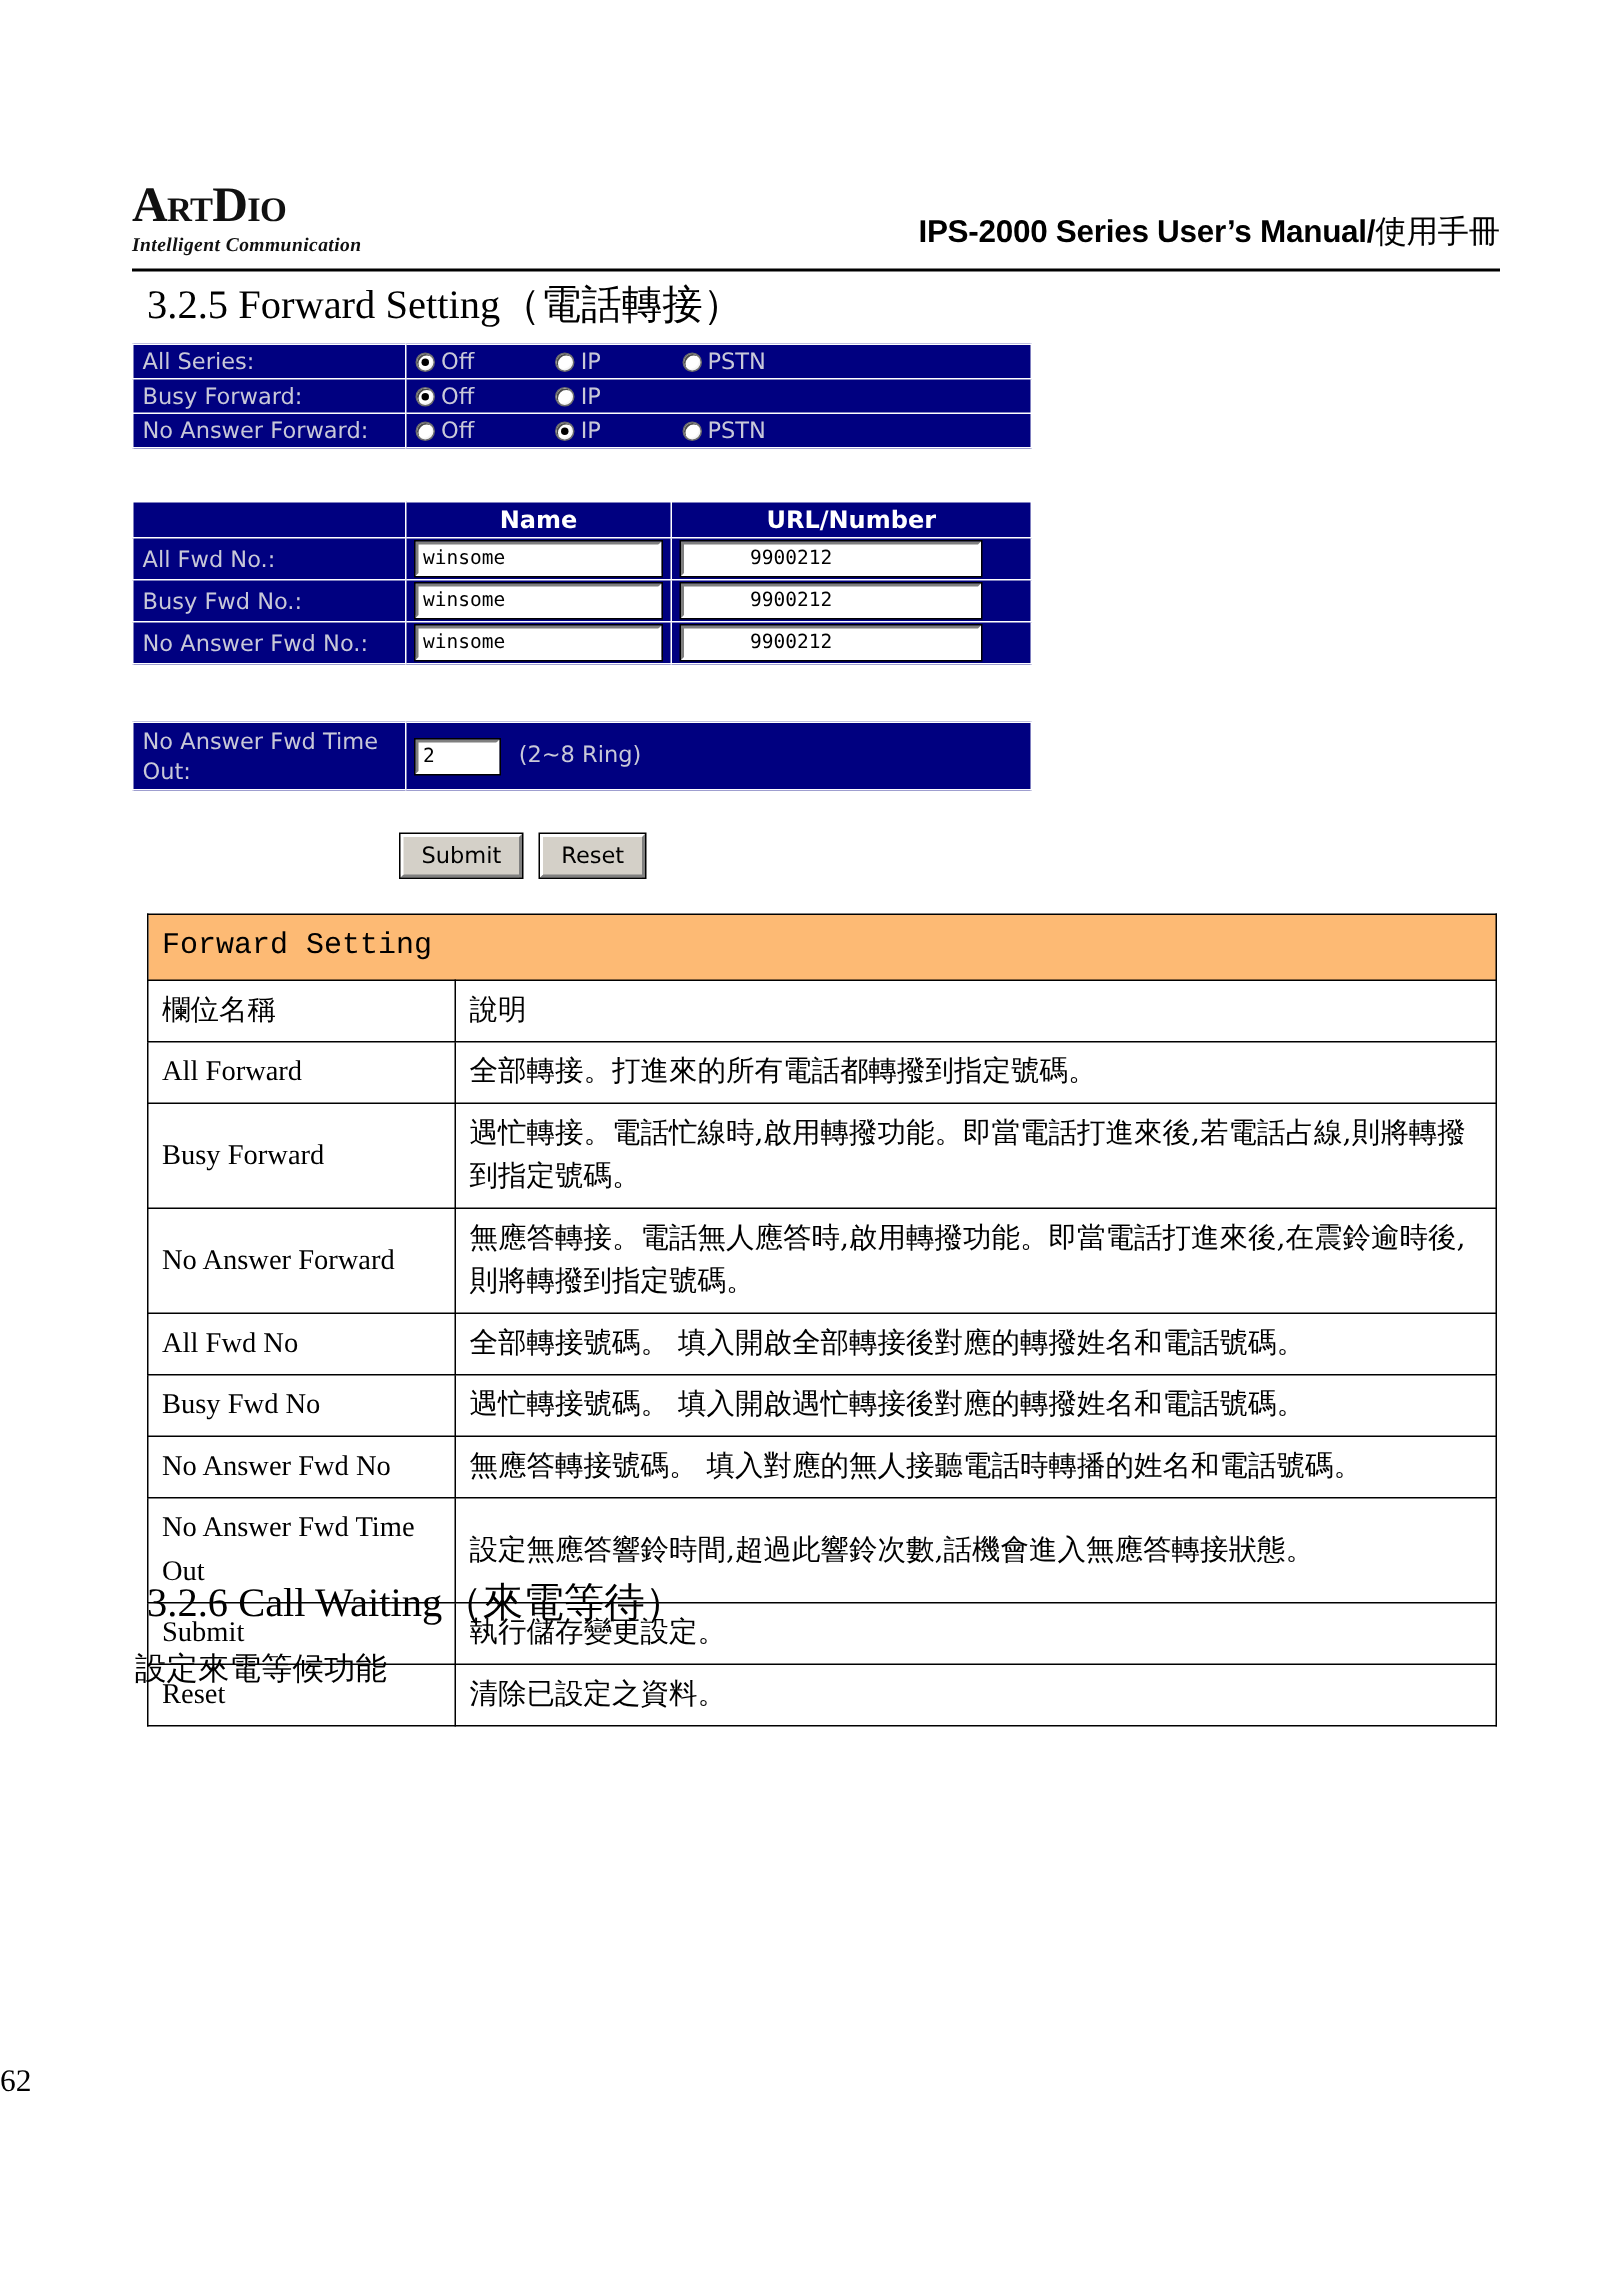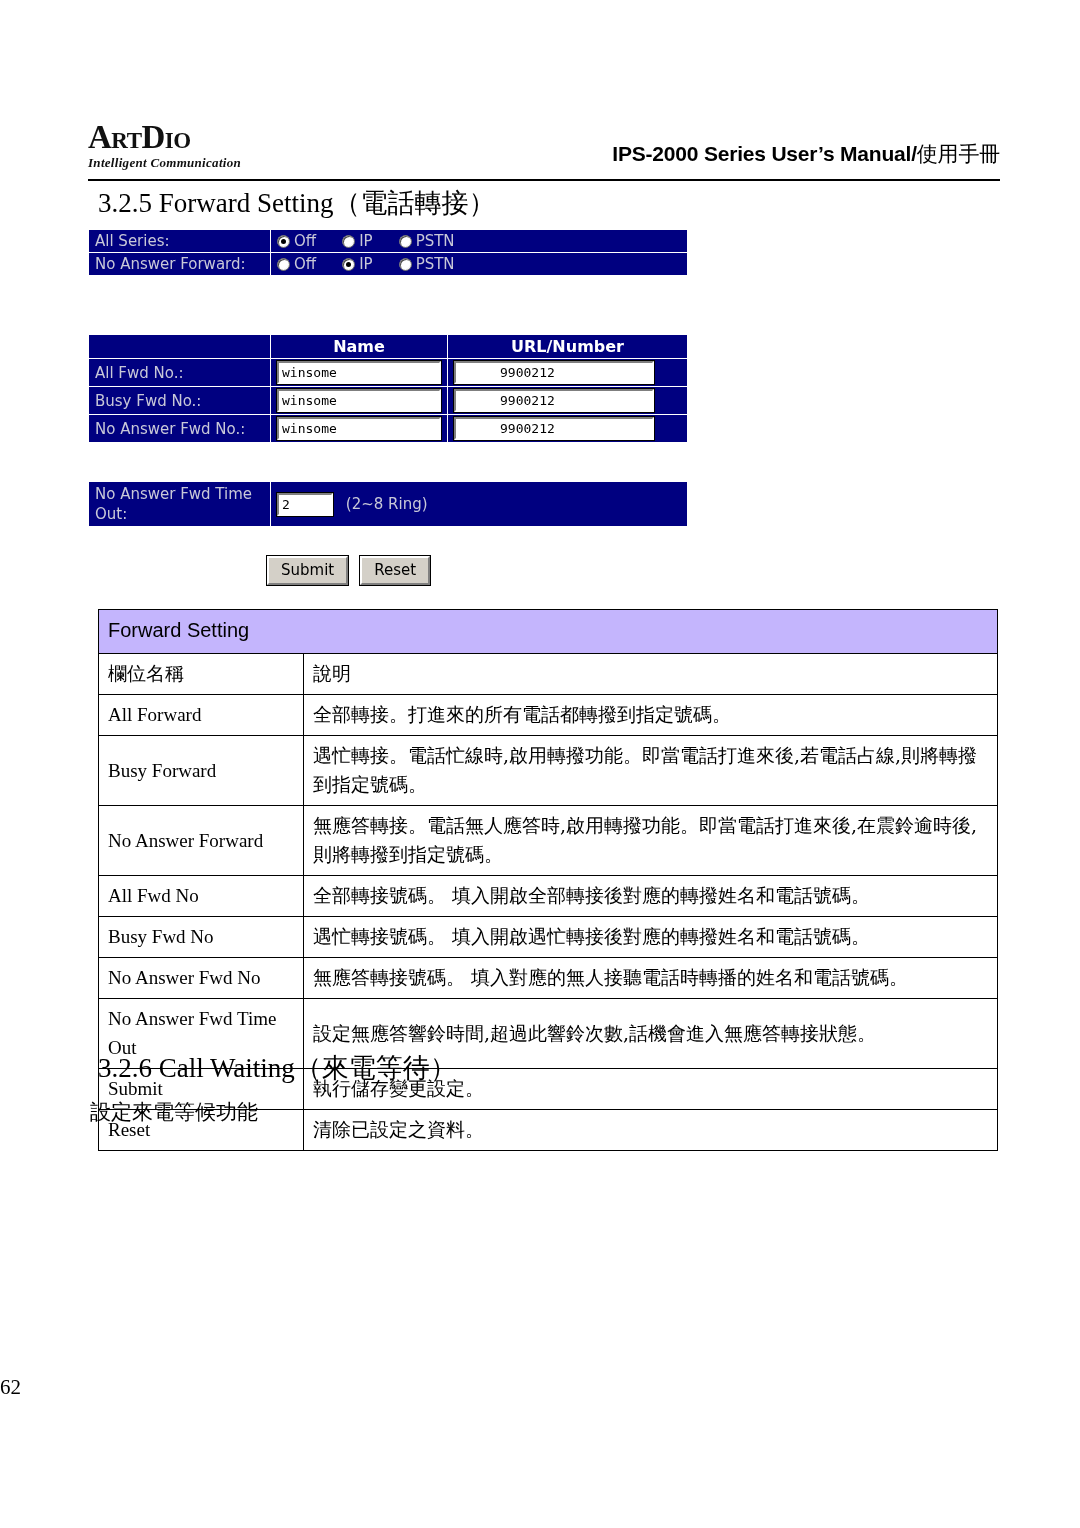--- a/index.html
+++ b/index.html
@@ -98,21 +98,21 @@
   }
   .bluetable td.hdr {
     color: #ffffff;
     font-weight: 700;
     text-align: center;
     font-size: 16px;
   }
   .bluetable td.lbl { width: 182px; }
 
   
-  .radio-group { display: flex; align-items: flex-start; }
+  .radio-group { display: flex; align-items: flex-start; gap: 28px; }
   .radio-opt { display: flex; align-items: center; margin-right: 26px; }
   .radio-opt:last-child { margin-right: 0; }
   .radio {
     width: 13px; height: 13px;
     border-radius: 50%;
     background: #ffffff;
     border: 1px solid #6d6d6d;
     box-shadow: inset 1px 1px 0 #4b4b4b, inset -1px -1px 0 #f4f4f4;
     margin-right: 4px;
     position: relative;
@@ -182,22 +182,22 @@
   }
   .desc-table td.term {
     width: 205px;
     font-family: "Liberation Serif", "DejaVu Serif", serif;
   }
   .desc-table td.desc {
     font-family: "DejaVu Serif", serif;
     font-size: 19px;
   }
   .desc-table tr.title-row td {
-    background: #c4b5fd;
-    font-family: Liberation Sans, sans-serif;
+    background: #fdba74;
+    font-family: Liberation Mono, monospace;
     font-size: 20px;
     padding: 6px 9px 8px;
   }
   .desc-table tr.subhdr td { font-family: "DejaVu Serif", serif; }
 
   
   .page-number {
     position: absolute;
     left: 0; right: 0; top: 1375px;
     font-family: "Liberation Serif", "DejaVu Serif", serif;
@@ -230,20 +230,35 @@
                 <span class="radio on"></span>
                 <span class="radio-label">Off</span>
               </label>
               <label class="radio-opt">
                 <span class="radio"></span>
                 <span class="radio-label">IP</span>
               </label>
               <label class="radio-opt">
                 <span class="radio"></span>
                 <span class="radio-label">PSTN</span>
+              </label>
+            </div>
+          </td>
+        </tr>
+        <tr>
+          <td class="lbl">Busy Forward:</td>
+          <td>
+            <div class="radio-group">
+              <label class="radio-opt">
+                <span class="radio on"></span>
+                <span class="radio-label">Off</span>
+              </label>
+              <label class="radio-opt">
+                <span class="radio"></span>
+                <span class="radio-label">IP</span>
               </label>
             </div>
           </td>
         </tr>
         <tr>
           <td class="lbl">No Answer Forward:</td>
           <td>
             <div class="radio-group">
               <label class="radio-opt">
                 <span class="radio"></span>

